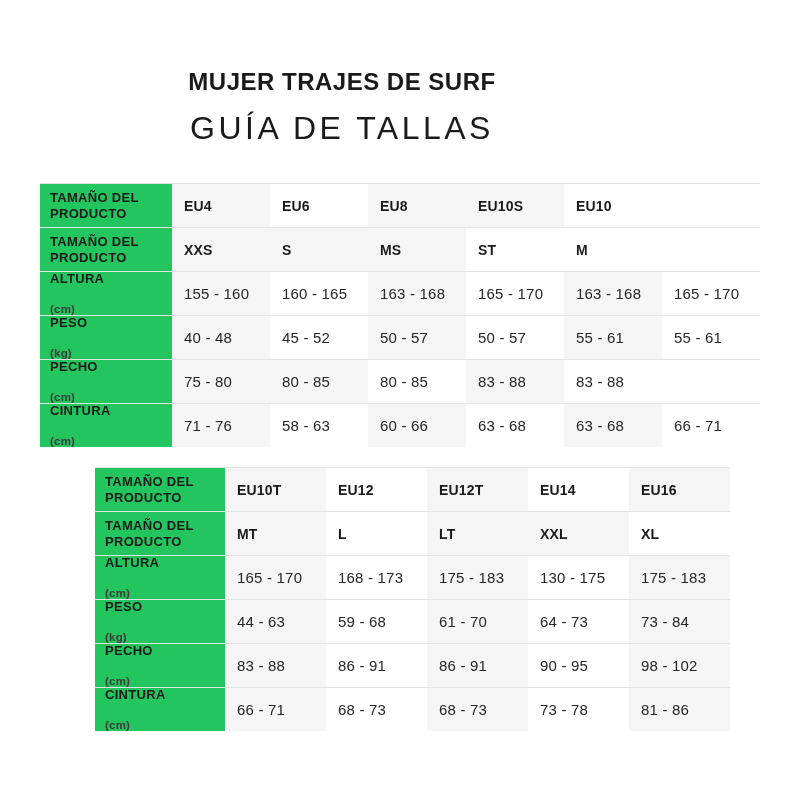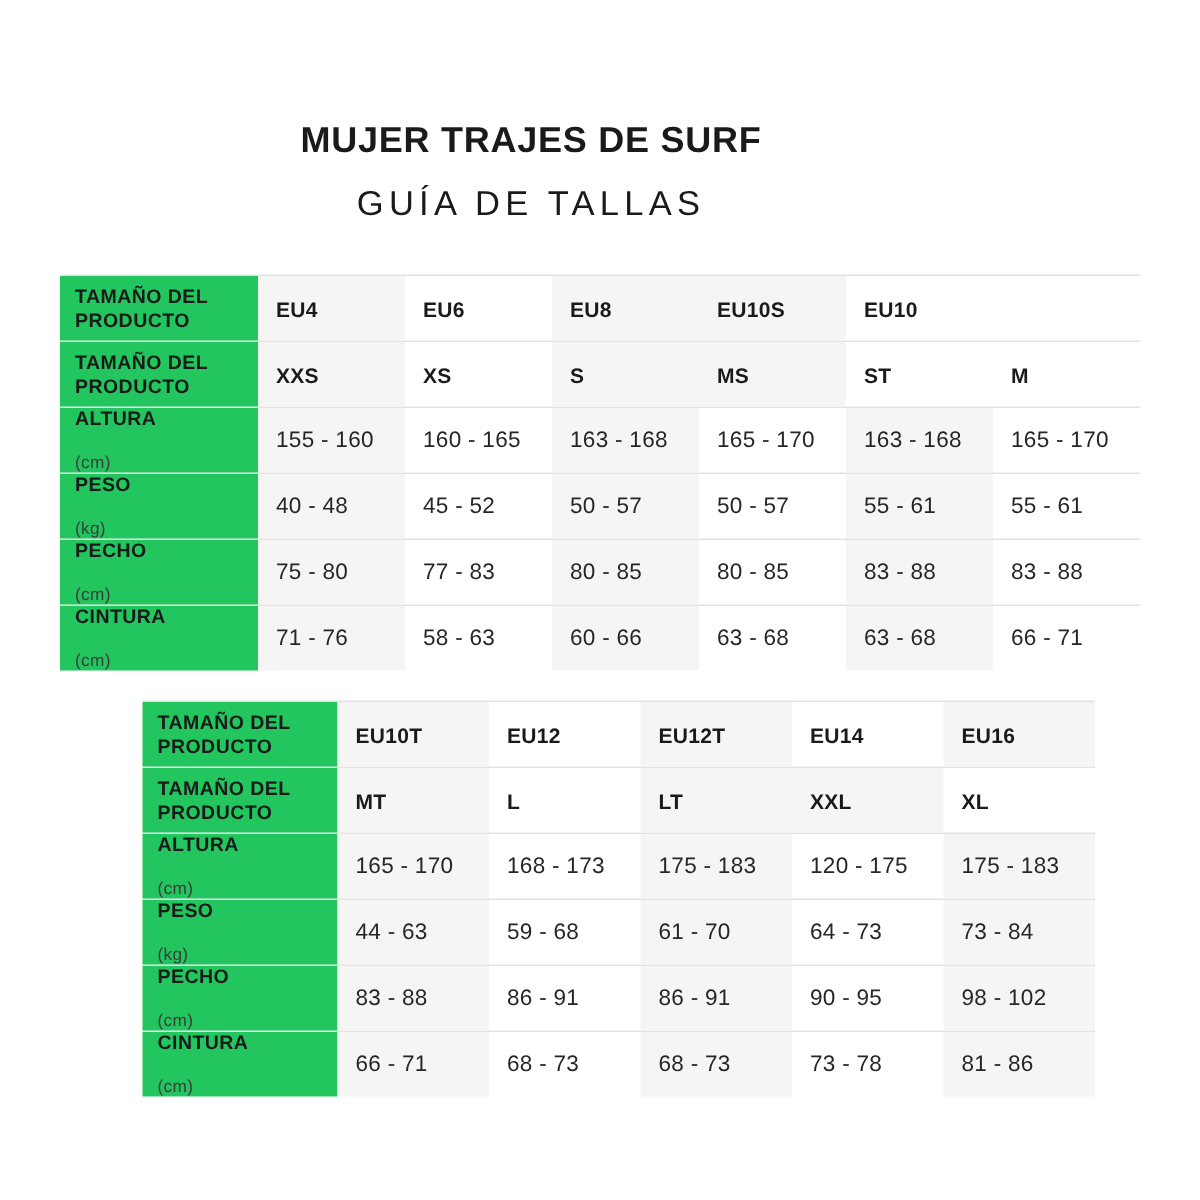--- a/index.html
+++ b/index.html
@@ -13,32 +13,32 @@
     position: relative;
     font-family: "Liberation Sans", sans-serif;
     color: #1a1a1a;
     overflow: hidden;
   }
   .title {
     position: absolute;
     left: 0;
     width: 676px;
     text-align: center;
-    margin: 16px;
+    margin: 4px;
     white-space: nowrap;
   }
   .title--main {
     top: 64px;
     font-size: 24px;
     font-weight: 700;
     letter-spacing: 0.5px;
   }
   .title--sub {
     top: 106px;
-    font-size: 23px;
+    font-size: 32px;
     font-weight: 400;
     letter-spacing: 3.5px;
   }
   .tbl {
     position: absolute;
   }
   .tbl--1 { left: 40px;  top: 183px; width: 720px; }
   .tbl--2 { left: 95px;  top: 467px; width: 635px; }
 
   .row {
@@ -79,21 +79,21 @@
     color: #1a1a1a;
   }
 
   .lbl {
     font-weight: 700;
     font-size: 13px;
     line-height: 16px;
     letter-spacing: 0.3px;
   }
   .sub {
-    font-weight: 400;
+    font-weight: 700;
     font-size: 11.5px;
     line-height: 14px;
     color: #3c3c3c;
     margin-top: 15px;
     letter-spacing: 0.2px;
   }
   .sub.bold {
     font-weight: 700;
     font-size: 13px;
     line-height: 16px;
@@ -120,21 +120,20 @@
         <div class="cell shade">EU8</div>
         <div class="cell shade">EU10S</div>
         <div class="cell">EU10</div>
       </div>
       <div class="row hdr">
         <div class="lblcell">
           <span class="lbl">TAMAÑO DEL</span>
           <span class="sub bold">PRODUCTO</span>
         </div>
         <div class="cell shade">XXS</div>
-        <div class="cell">XS</div>
         <div class="cell shade">S</div>
         <div class="cell shade">MS</div>
         <div class="cell">ST</div>
         <div class="cell">M</div>
       </div>
       <div class="row">
         <div class="lblcell">
           <span class="lbl">ALTURA</span>
           <span class="sub">(cm)</span>
         </div>
@@ -156,21 +155,20 @@
         <div class="cell">50 - 57</div>
         <div class="cell shade">55 - 61</div>
         <div class="cell">55 - 61</div>
       </div>
       <div class="row">
         <div class="lblcell">
           <span class="lbl">PECHO</span>
           <span class="sub">(cm)</span>
         </div>
         <div class="cell shade">75 - 80</div>
-        <div class="cell">77 - 83</div>
         <div class="cell shade">80 - 85</div>
         <div class="cell">80 - 85</div>
         <div class="cell shade">83 - 88</div>
         <div class="cell">83 - 88</div>
       </div>
       <div class="row">
         <div class="lblcell">
           <span class="lbl">CINTURA</span>
           <span class="sub">(cm)</span>
         </div>
@@ -207,21 +205,21 @@
         <div class="cell">XL</div>
       </div>
       <div class="row">
         <div class="lblcell">
           <span class="lbl">ALTURA</span>
           <span class="sub">(cm)</span>
         </div>
         <div class="cell shade">165 - 170</div>
         <div class="cell">168 - 173</div>
         <div class="cell shade">175 - 183</div>
-        <div class="cell">120 - 175</div>
+        <div class="cell">130 - 175</div>
         <div class="cell shade">175 - 183</div>
       </div>
       <div class="row">
         <div class="lblcell">
           <span class="lbl">PESO</span>
           <span class="sub">(kg)</span>
         </div>
         <div class="cell shade">44 - 63</div>
         <div class="cell">59 - 68</div>
         <div class="cell shade">61 - 70</div>

